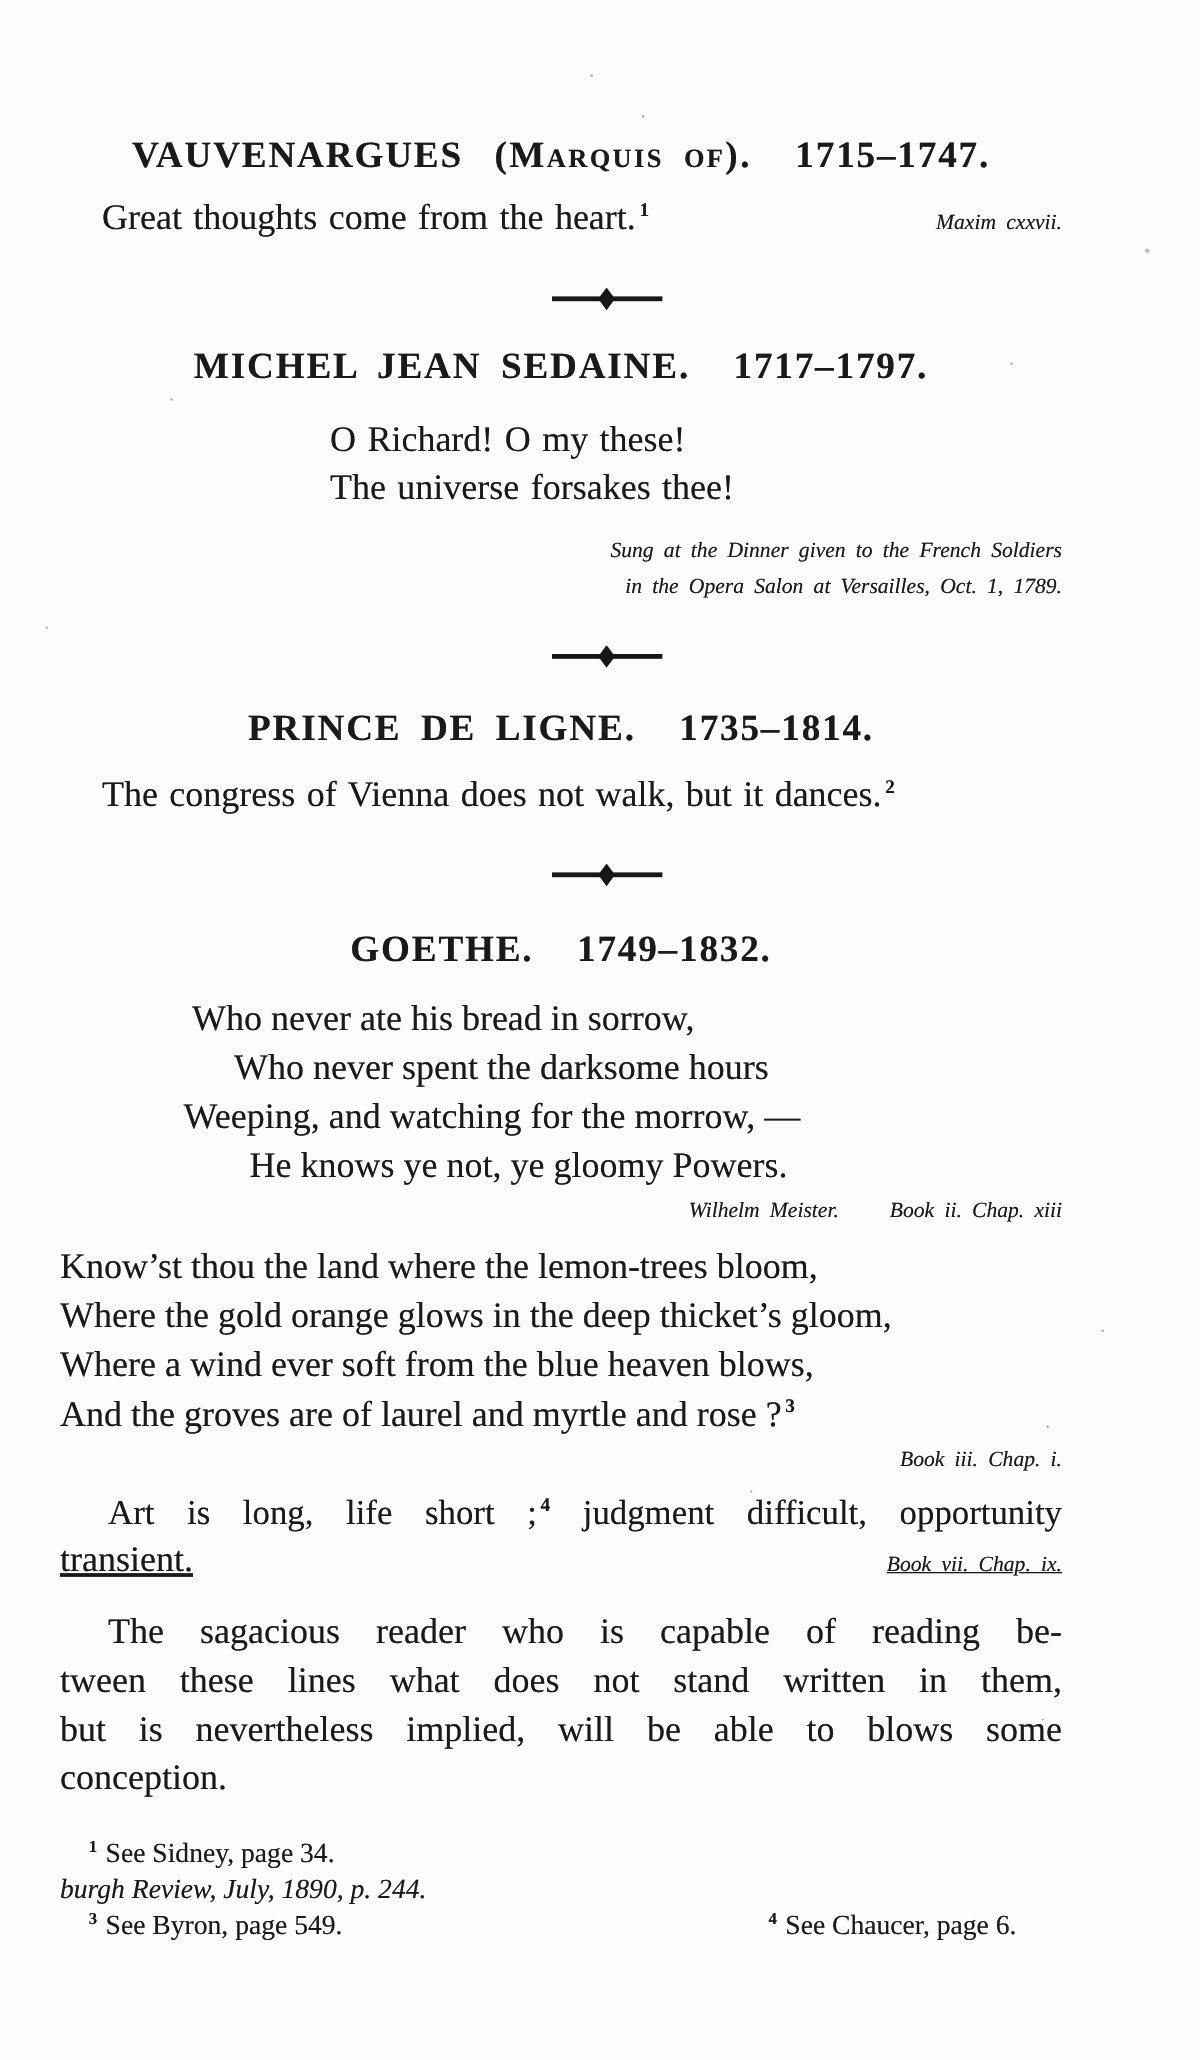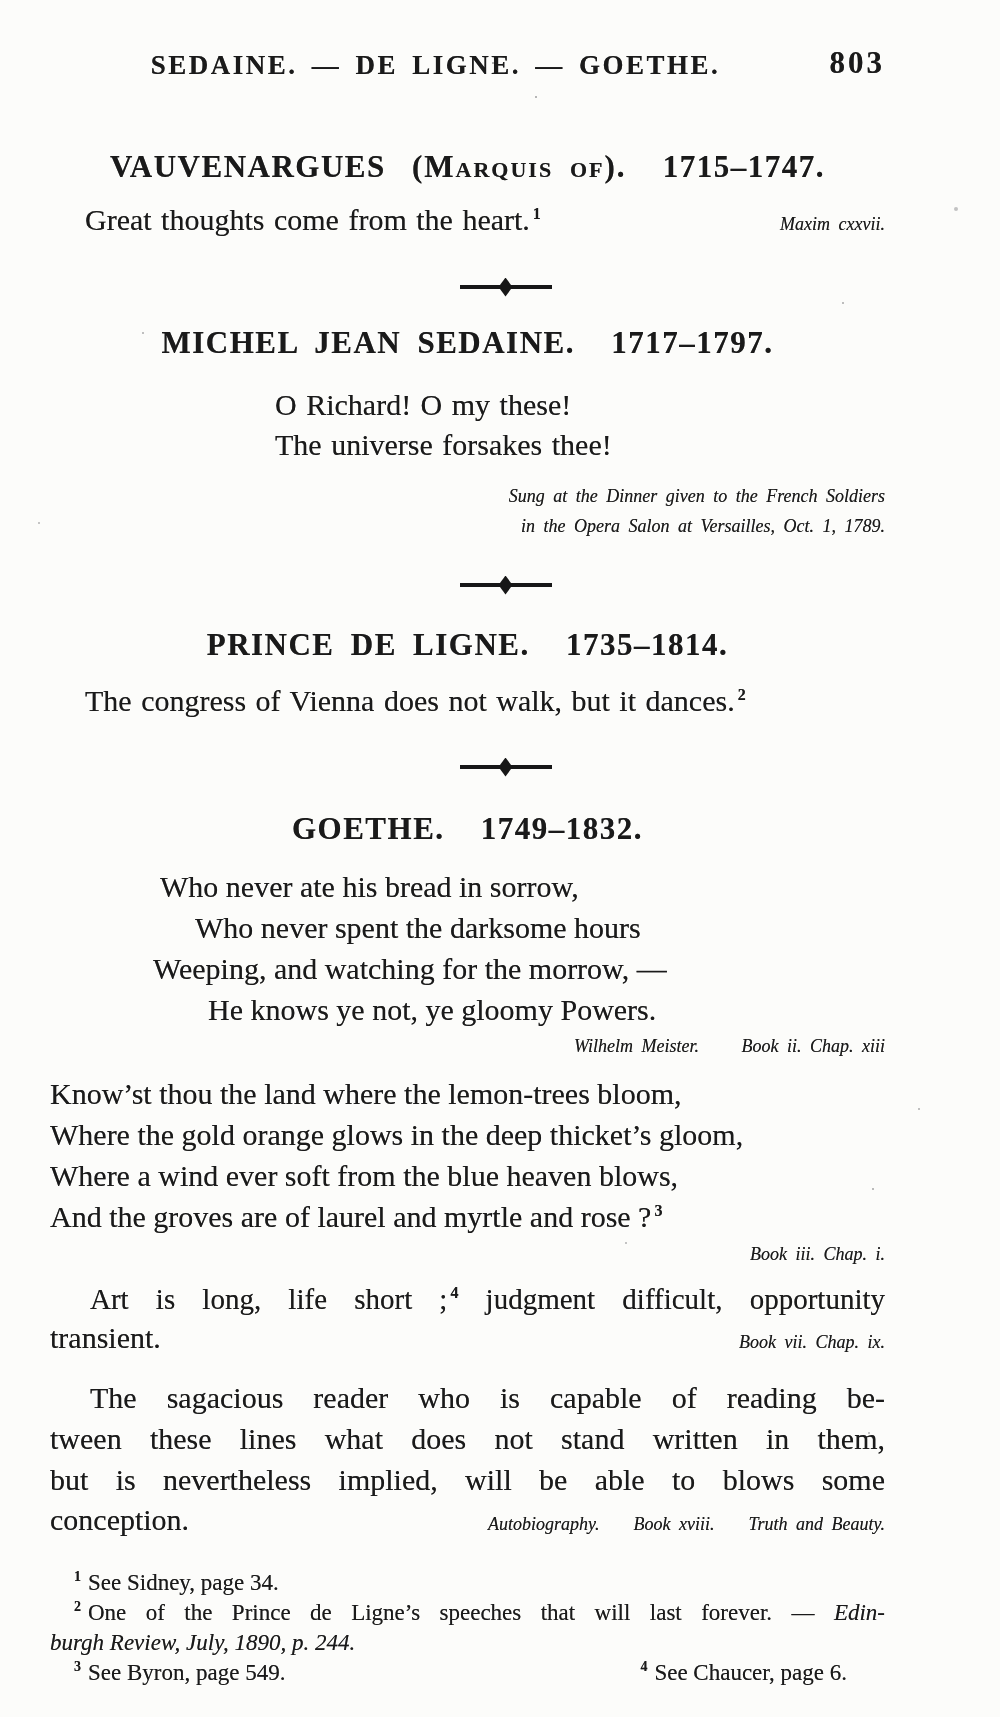--- a/index.html
+++ b/index.html
@@ -106,21 +106,21 @@
   .lemon { margin-top: 12px; }
   .lemon .vline { line-height: 41px; }
   .lemon-cite { margin-top: 2px; }
 
   .jline {
     font-size: 30px; line-height: 41px;
     text-align: justify; text-align-last: justify;
     white-space: nowrap;
   }
   .art-l1 { margin-top: 12px; text-indent: 40px; font-size: 29px; line-height: 37px; }
-  .art-l2 { line-height: 37px; }
+  .art-l2 { line-height: 37px; text-decoration: underline; }
   .sag { margin-top: 19px; }
   .sag-first { text-indent: 40px; }
 
   
   .footnotes { margin-top: 28px; font-size: 23px; line-height: 30px; }
   .fn { white-space: nowrap; }
   .fn-indent { text-indent: 24px; }
   .fn-just { text-align: justify; text-align-last: justify; white-space: normal; }
   .fn sup, .fn-just sup {
     font-size: 14px; font-weight: bold; vertical-align: super;
@@ -129,24 +129,20 @@
   .it { font-style: italic; }
   .fn-row { display: flex; }
   .fn-row .fn4 { margin-left: auto; margin-right: 38px; }
 </style>
 </head>
 <body>
 
 <div class="page">
   <div class="speckles"></div>
 
-  <header class="running-head">
-    <span class="head-title">SEDAINE. — DE LIGNE. — GOETHE.</span>
-    <span class="page-num">803</span>
-  </header>
 
   <h2 class="author-heading h-vauv">
     <span class="a-name">VAUVENARGUES</span>
     <span class="a-qual">(Marquis of).</span>
     <span class="a-dates">1715–1747.</span>
   </h2>
 
   <div class="qrow vauv-row">
     <p class="bodytext indent nowrap"><span>Great thoughts come from the heart.</span><sup class="fnref">1</sup></p>
     <p class="cite">Maxim cxxvii.</p>
@@ -221,26 +217,24 @@
     <p class="bodytext">transient.</p>
     <p class="cite">Book vii. Chap. ix.</p>
   </div>
 
   <div class="sag">
     <div class="jline sag-first">The sagacious reader who is capable of reading be-</div>
     <div class="jline">tween these lines what does not stand written in them,</div>
     <div class="jline">but is nevertheless implied, will be able to blows some</div>
     <div class="qrow">
       <p class="bodytext">conception.</p>
-      <p class="cite">Autobiography.    Book xviii.    Truth and Beauty.</p>
     </div>
   </div>
 
   <div class="footnotes">
     <div class="fn fn-indent"><sup>1</sup><span>See Sidney, page 34.</span></div>
-    <div class="fn-just fn-indent"><sup>2</sup><span>One of the Prince de Ligne’s speeches that will last forever. — </span><span class="it">Edin-</span></div>
     <div class="fn it">burgh Review, July, 1890, p. 244.</div>
     <div class="fn-row">
       <div class="fn fn-indent"><sup>3</sup><span>See Byron, page 549.</span></div>
       <div class="fn fn4"><sup>4</sup><span>See Chaucer, page 6.</span></div>
     </div>
   </div>
 </div>
 
 </body></html>

